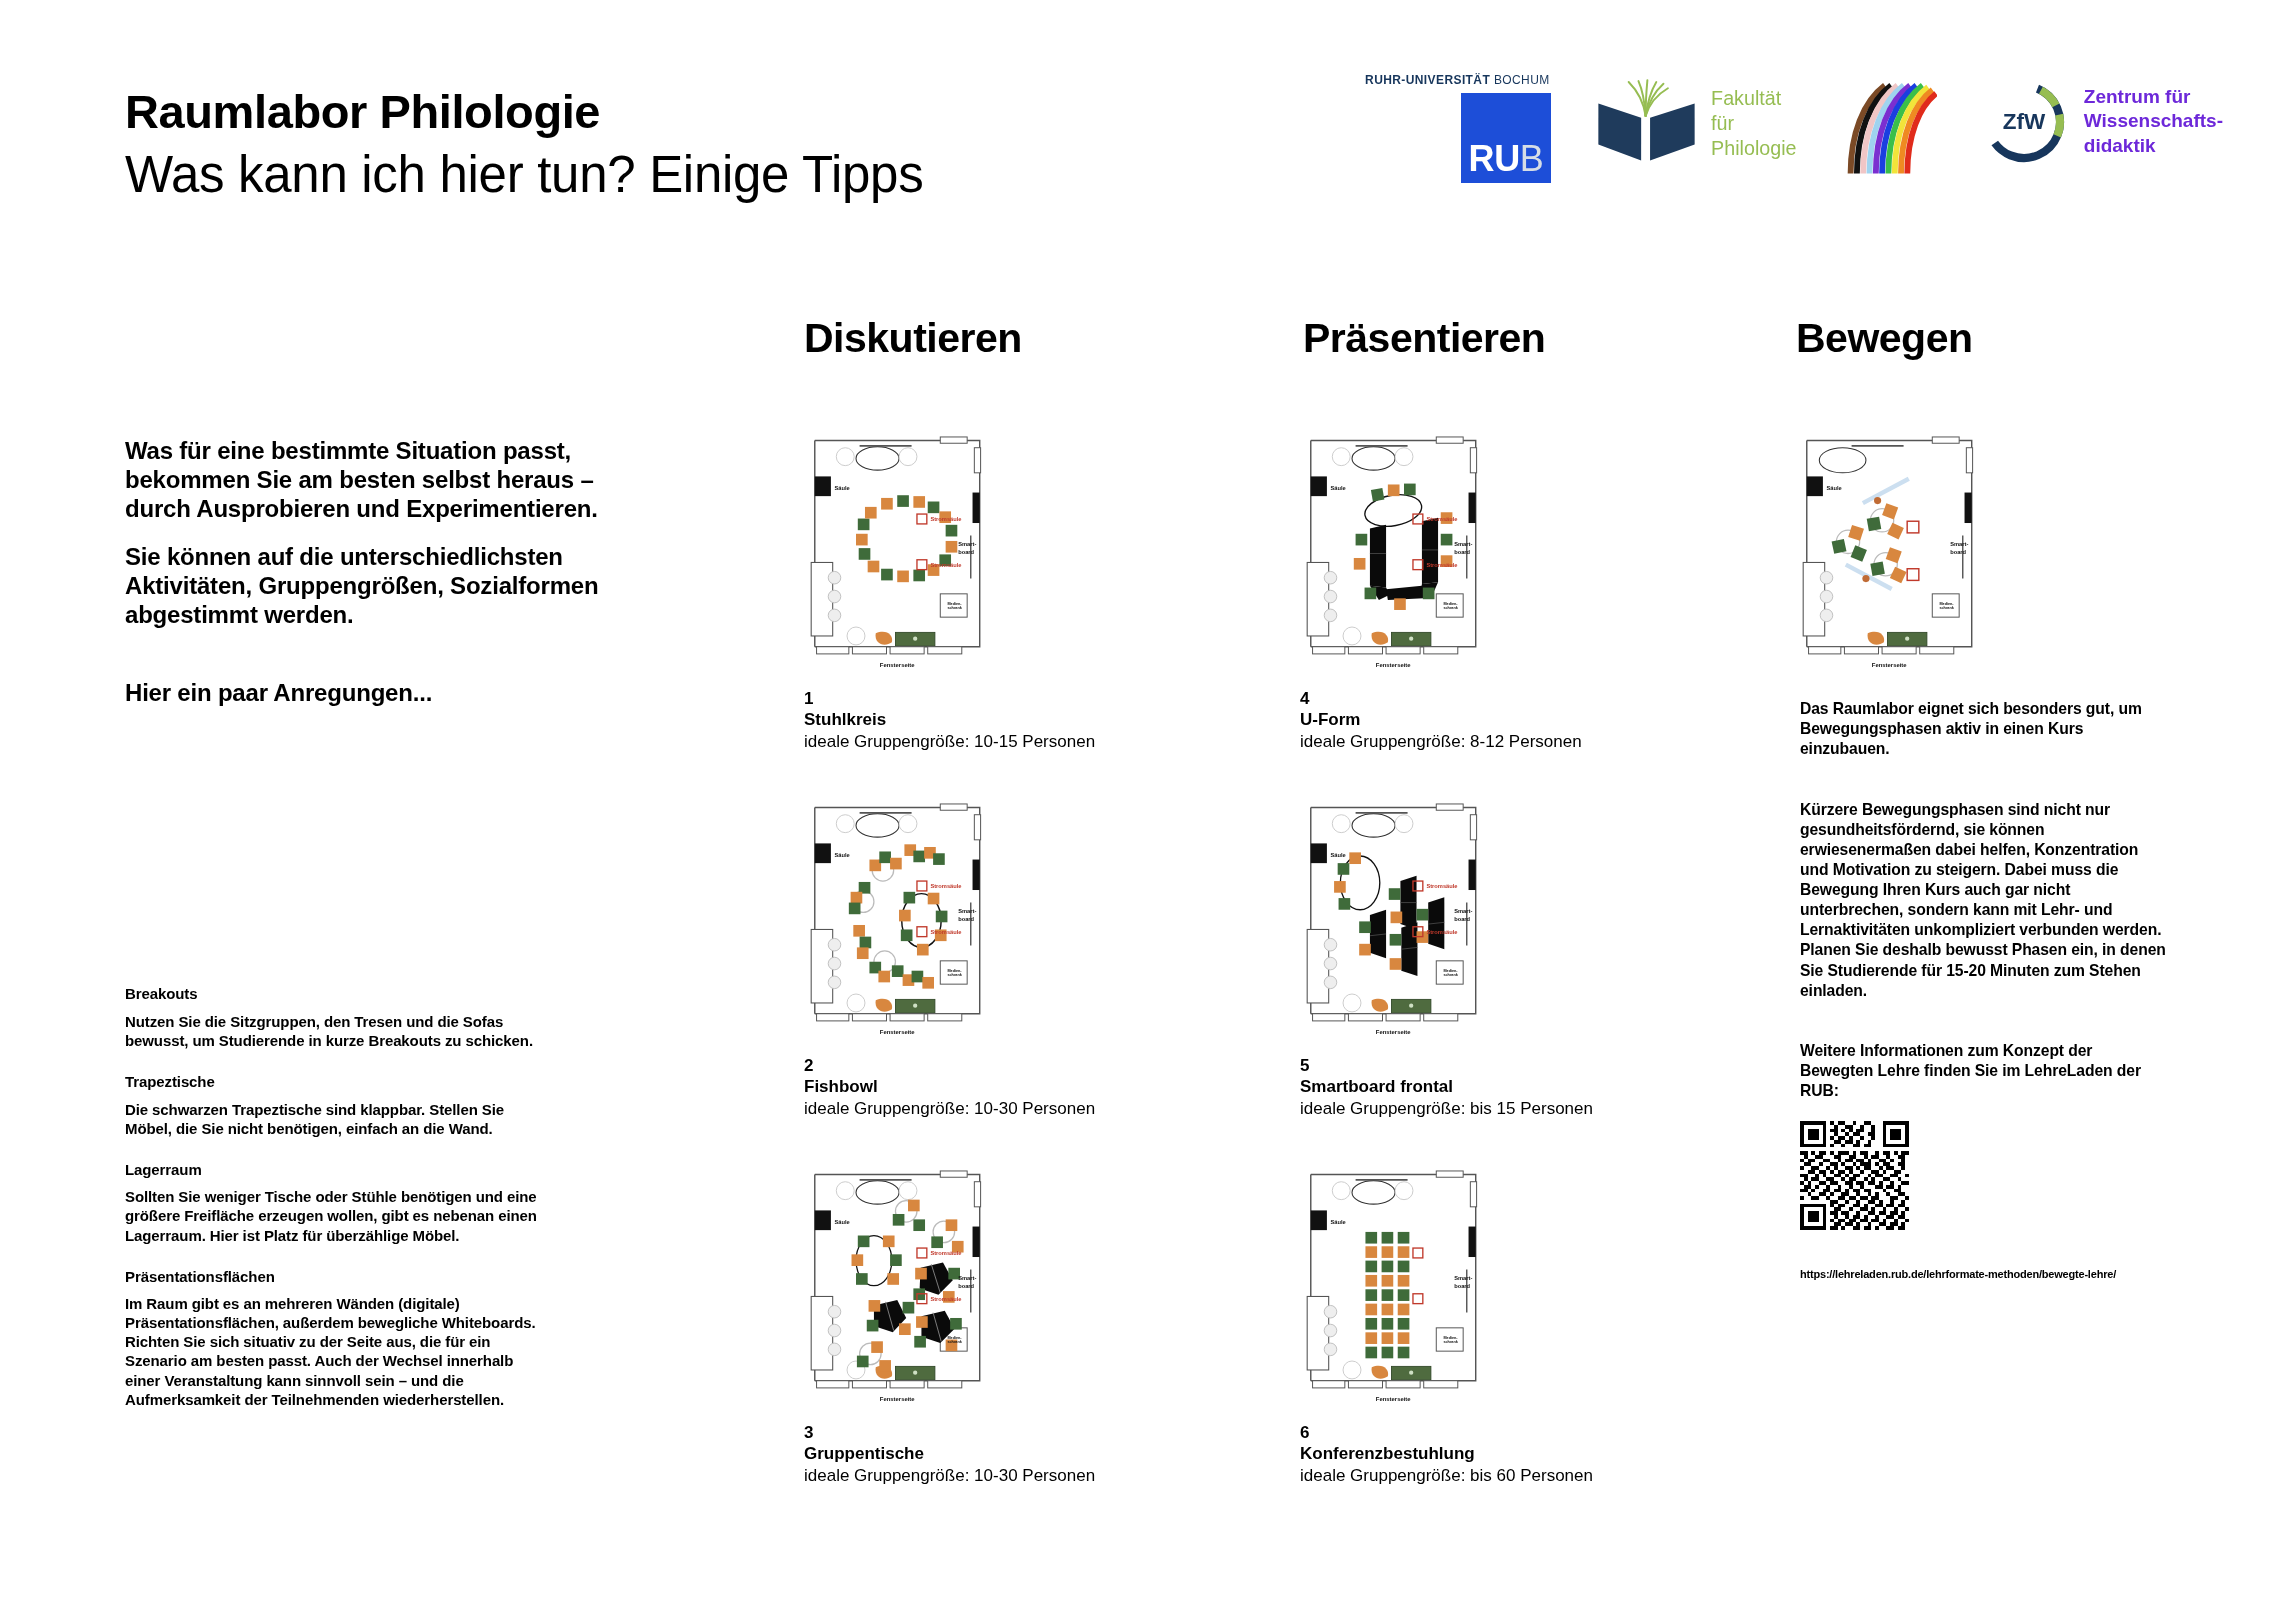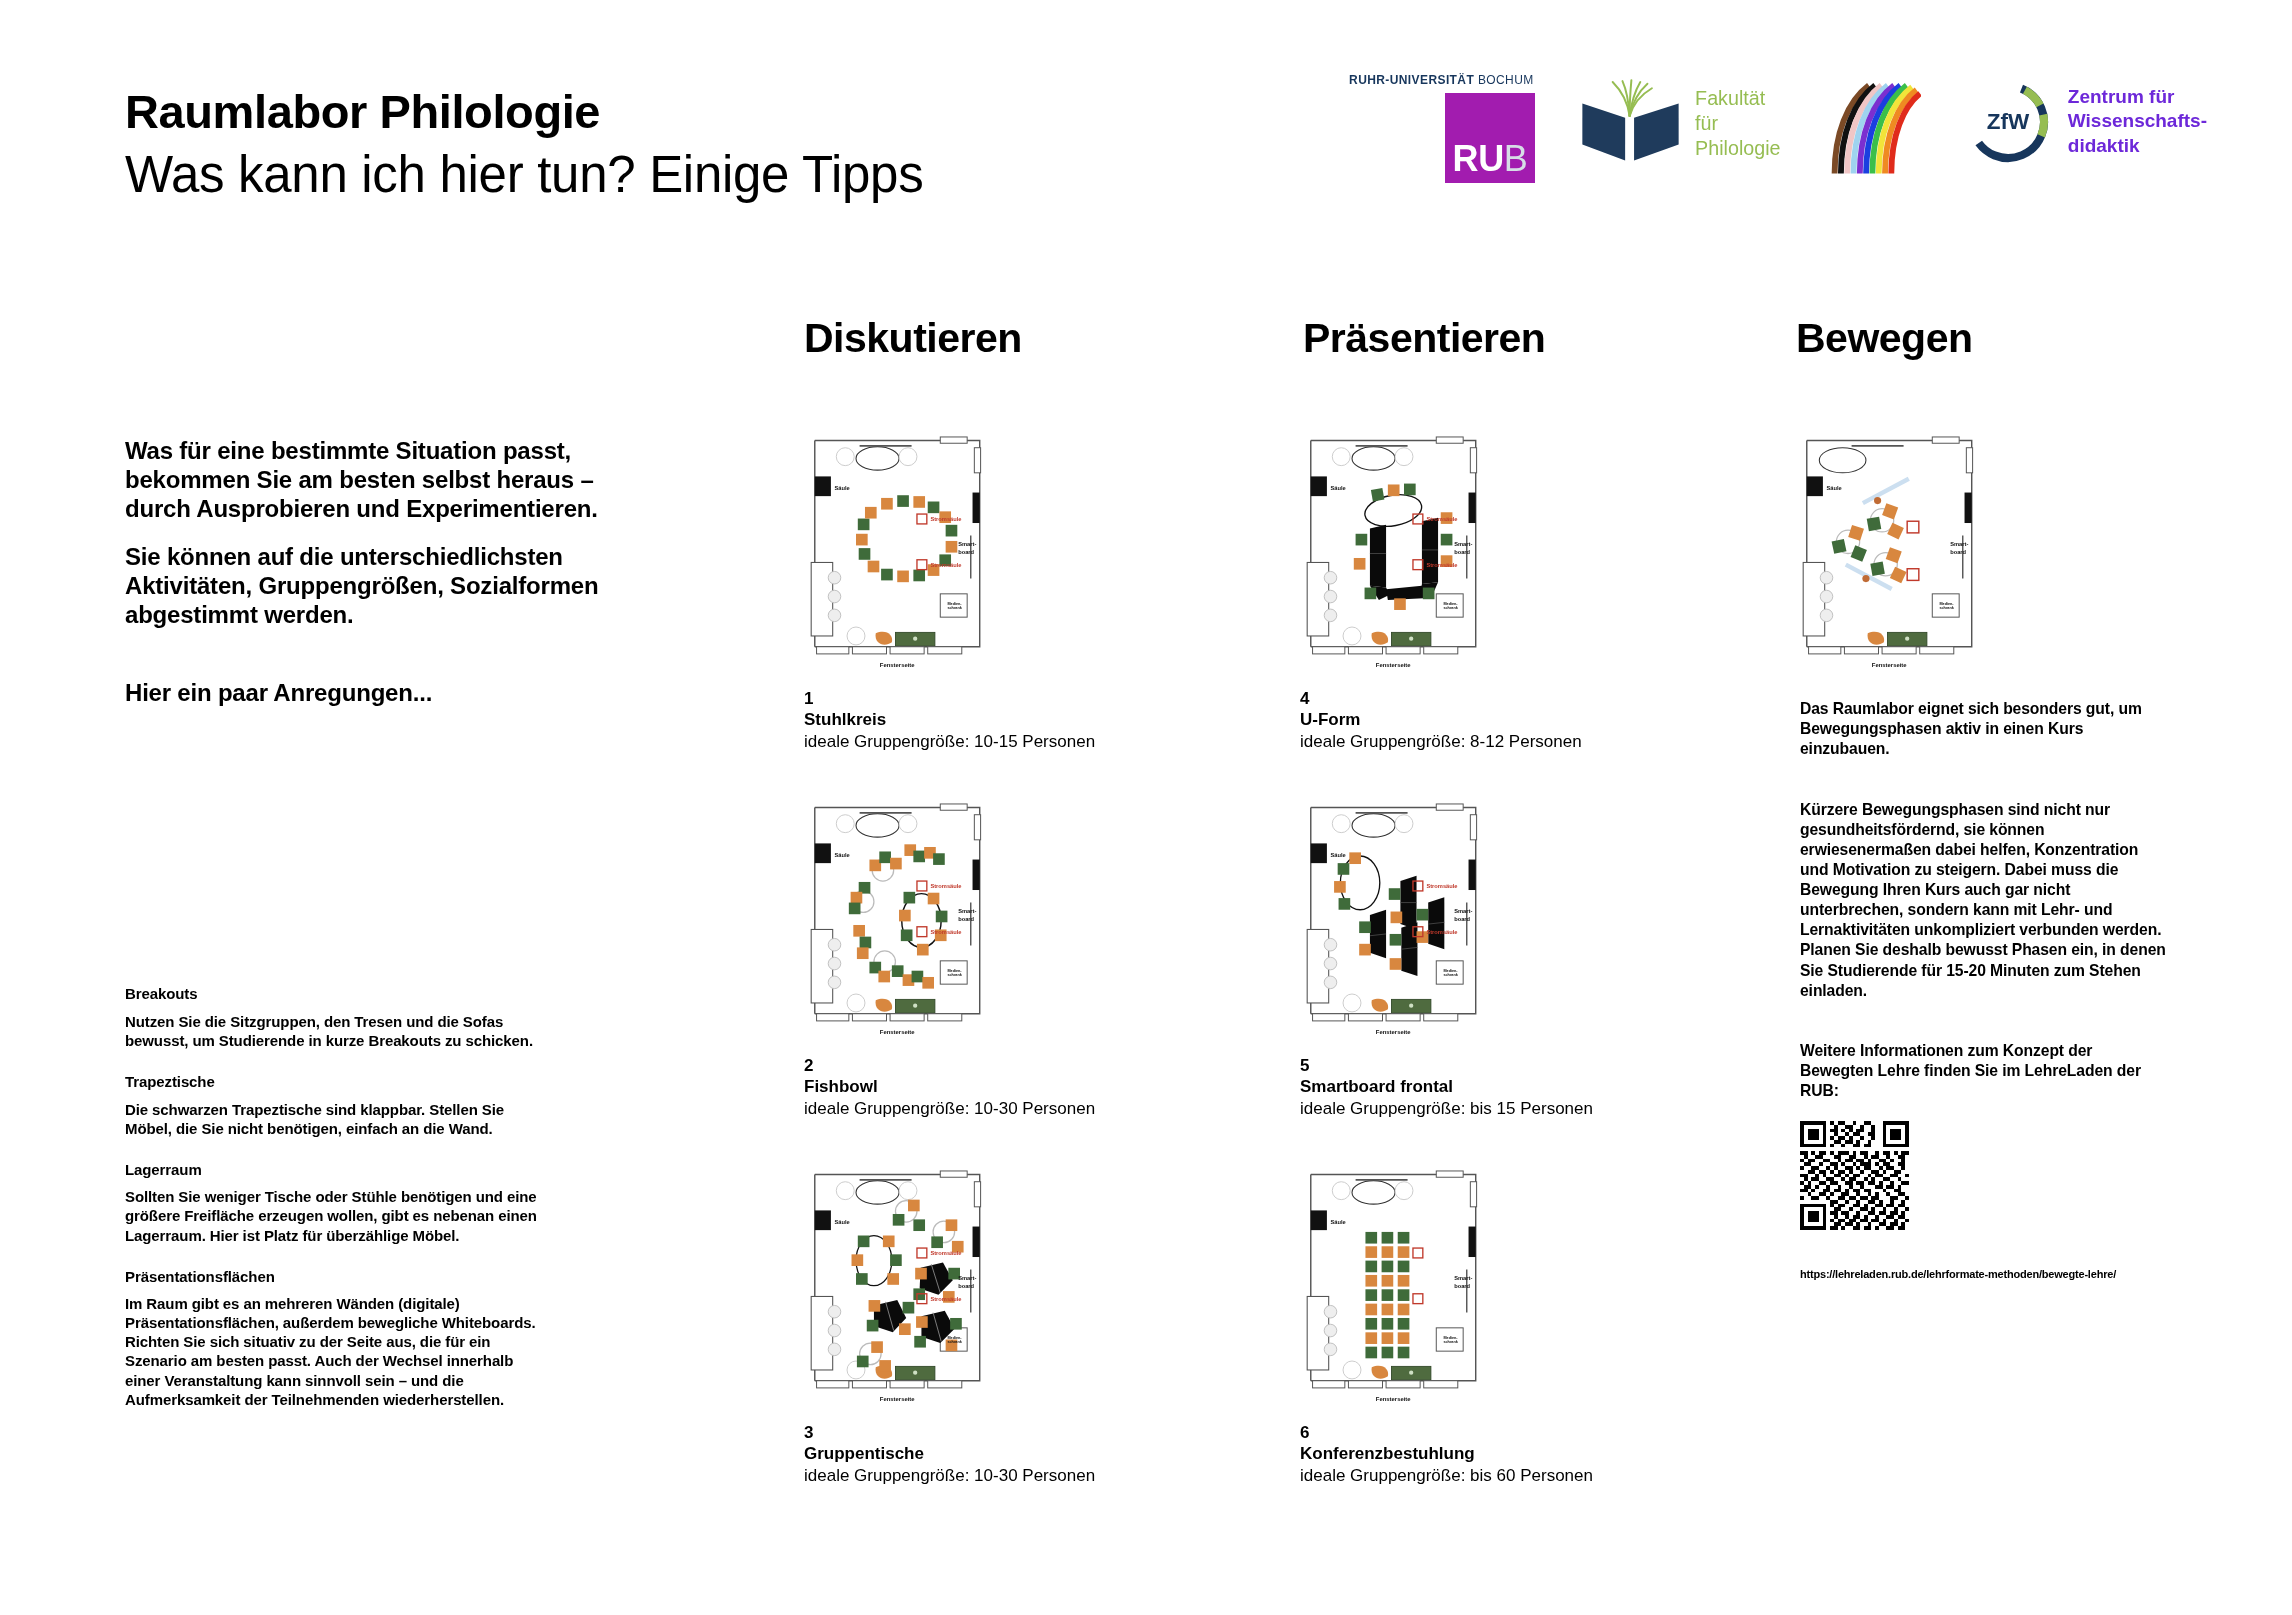--- a/index.html
+++ b/index.html
@@ -17,33 +17,33 @@
   .title-main {
     font-size: 47px; font-weight: bold; letter-spacing: -0.4px;
     line-height: 1.12;
   }
   .title-sub {
     font-size: 51px; font-weight: normal; letter-spacing: -0.3px;
     line-height: 1.12; margin-top: 7.2px;
   }
 
   .logos {
-    position: absolute; right: 86px; top: 73px;
+    position: absolute; right: 70px; top: 73px;
     display: flex; align-items: flex-start; gap: 42px;
   }
   
   .rub-wrap { display: flex; flex-direction: column; align-items: flex-end; }
   .rub-uniline {
     font-size: 12px; letter-spacing: 0.4px; color: #17365c;
     margin-bottom: 6.3px; margin-right: 1.8px; white-space: nowrap;
   }
   .rub-uniline b { font-weight: bold; }
   .rub-uniline span { font-weight: normal; }
   .rub-box {
-    width: 90px; height: 90px; background: #a21caf;
+    width: 90px; height: 90px; background: #1d4ed8;
     position: relative;
   }
   .rub-box .rub-text {
     position: absolute; right: 8px; bottom: 3.6px;
     font-size: 36px; font-weight: bold; color: #ffffff;
     letter-spacing: -0.4px;
   }
   .rub-box .rub-text .b-thin { font-weight: 300; color: #d6dde6; }
 
   

